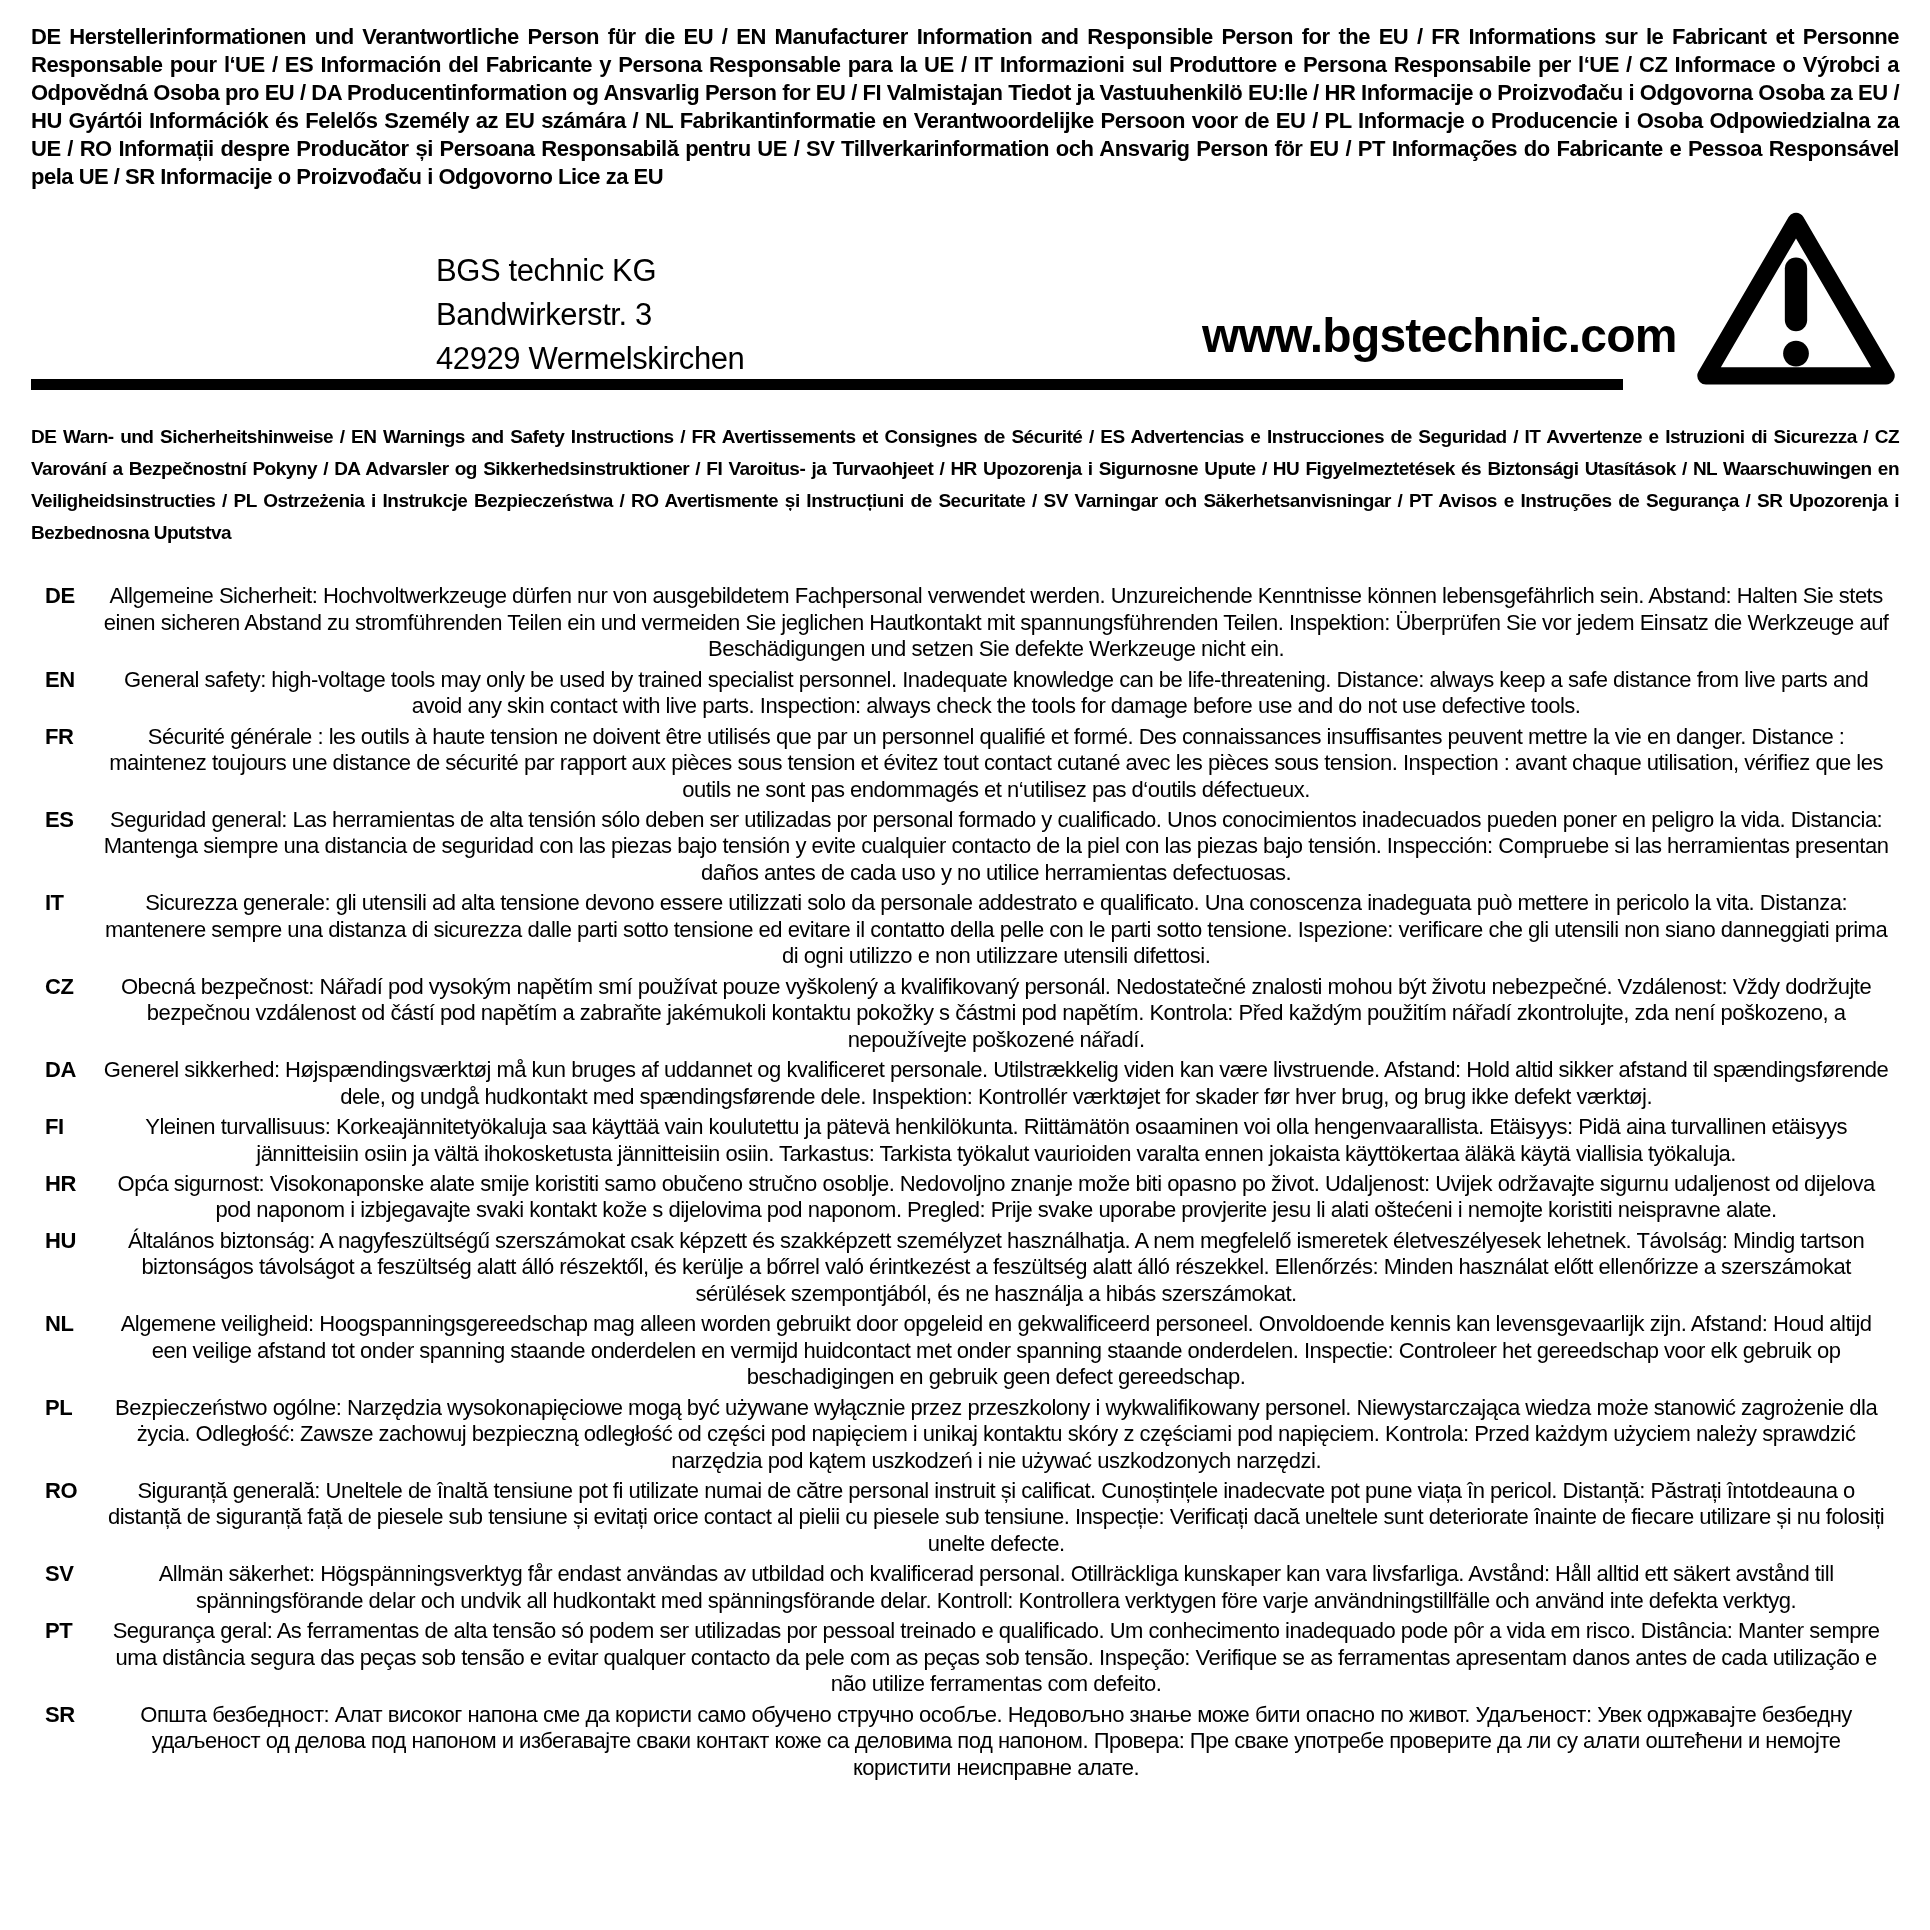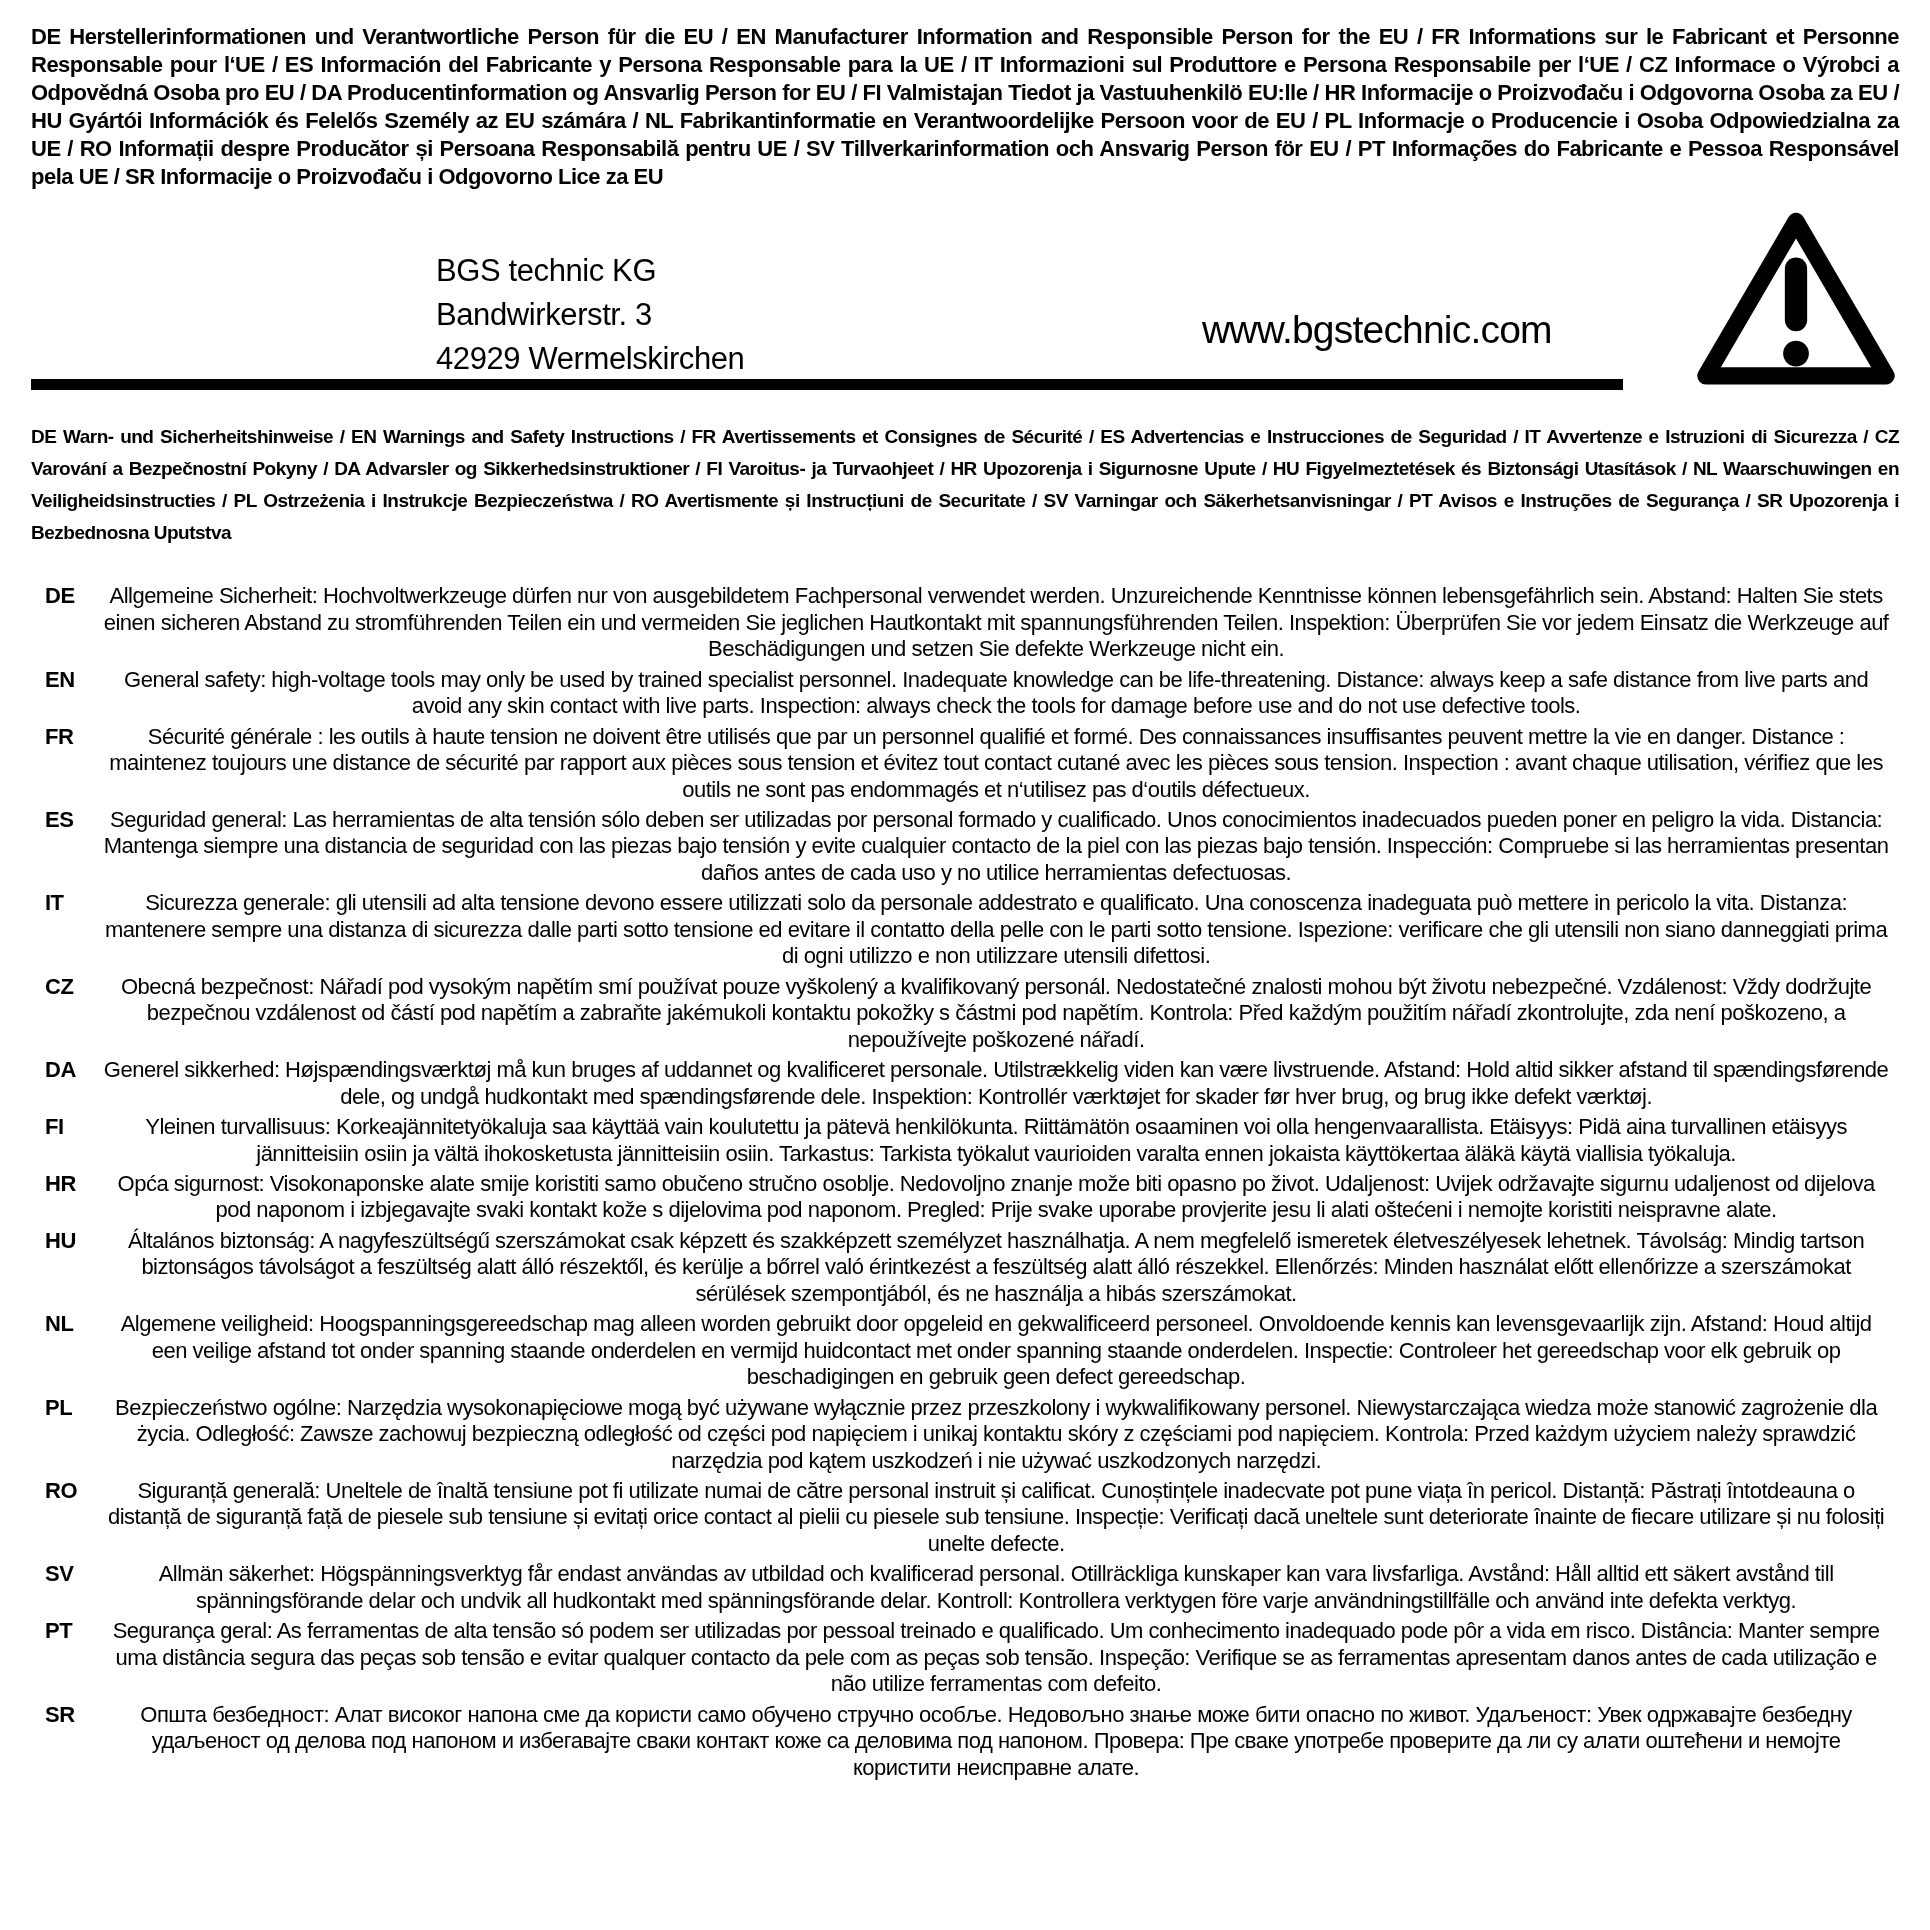--- a/index.html
+++ b/index.html
@@ -57,22 +57,22 @@
   .addr-block {
     position: absolute; left: 405px; top: 28px;
     font-size: 31px; line-height: 44px; letter-spacing: -0.4px;
   }
   .contact-block {
     position: absolute; left: 803px; top: 28px;
     font-size: 31px; line-height: 44px; letter-spacing: -0.4px;
   }
   .website {
     position: absolute; left: 1171px; top: 87px;
-    width: 451px; text-align: left;
-    font-size: 39px; font-weight: normal; letter-spacing: -0.8px;
+    width: 451px; text-align: right;
+    font-size: 48px; font-weight: bold; letter-spacing: -0.8px;
   }
   .warning-triangle {
     position: absolute; right: 0px; top: -12.5px;
     width: 206px; height: 181px;
   }
   .rule {
     height: 11px; background: #000;
     width: 1592px;
     margin-top: 2.3px;
   }

